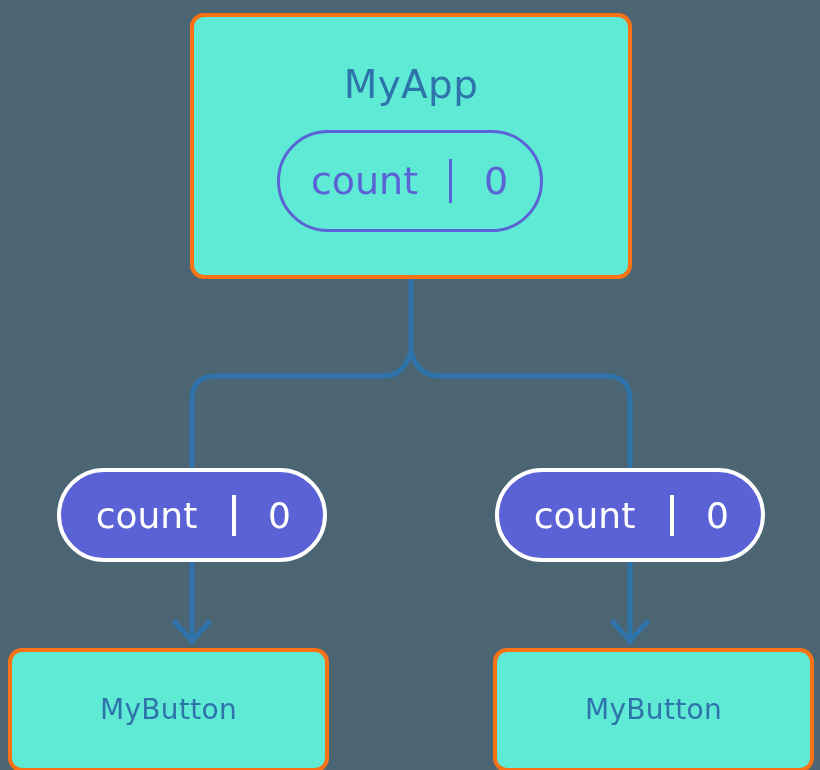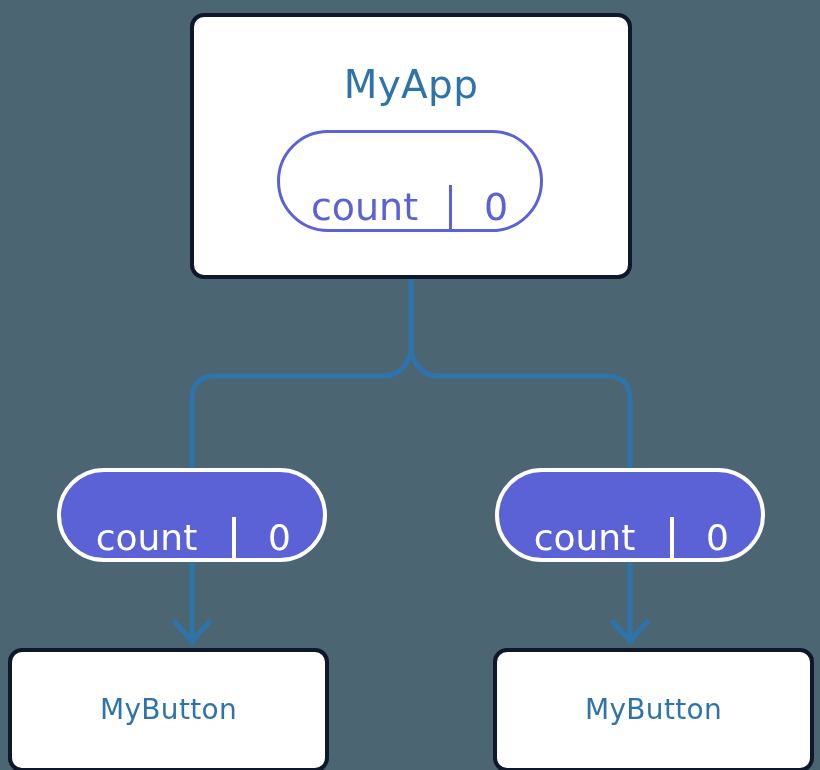--- a/index.html
+++ b/index.html
@@ -26,22 +26,22 @@
     left: 0;
     top: 0;
     width: 820px;
     height: 770px;
     pointer-events: none;
   }
 
   
   .component-box {
     position: absolute;
-    background: #ffffff;
-    border: 4px solid #0f172a;
+    background: #5eead4;
+    border: 4px solid #f97316;
     border-radius: 14px;
     box-sizing: border-box;
     display: flex;
     align-items: flex-start;
     justify-content: center;
   }
   .component-title {
     color: #2e74ab;
     font-size: 38px;
     letter-spacing: 0.3px;
@@ -75,21 +75,21 @@
     width: 321px;
   }
   .leaf-box .component-title {
     font-size: 28px;
   }
 
   
   .state-pill {
     position: absolute;
     display: flex;
-    align-items: flex-end;
+    align-items: center;
     box-sizing: border-box;
     border-radius: 999px;
     overflow: hidden;
   }
   .pill-key, .pill-val {
     display: flex;
     align-items: center;
     justify-content: center;
     box-sizing: border-box;
     white-space: nowrap;

